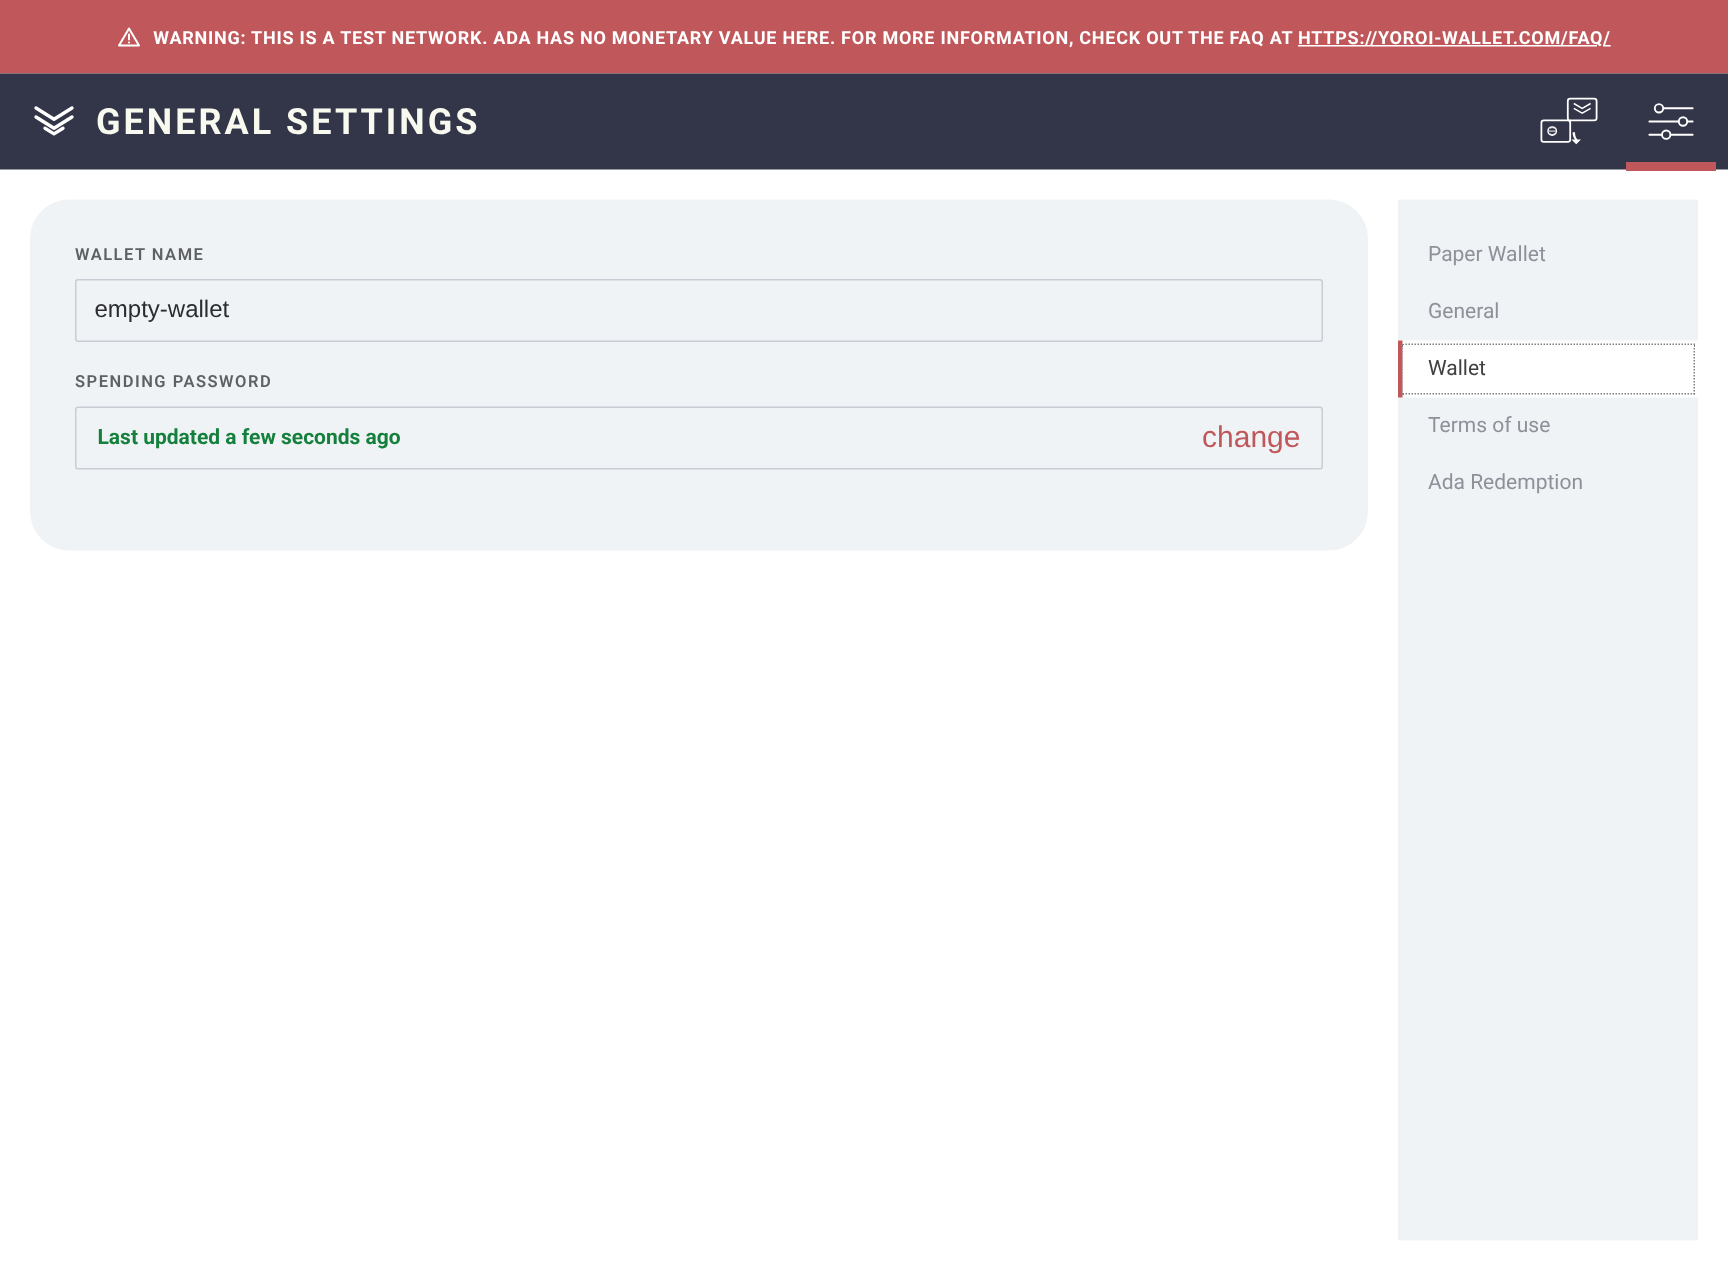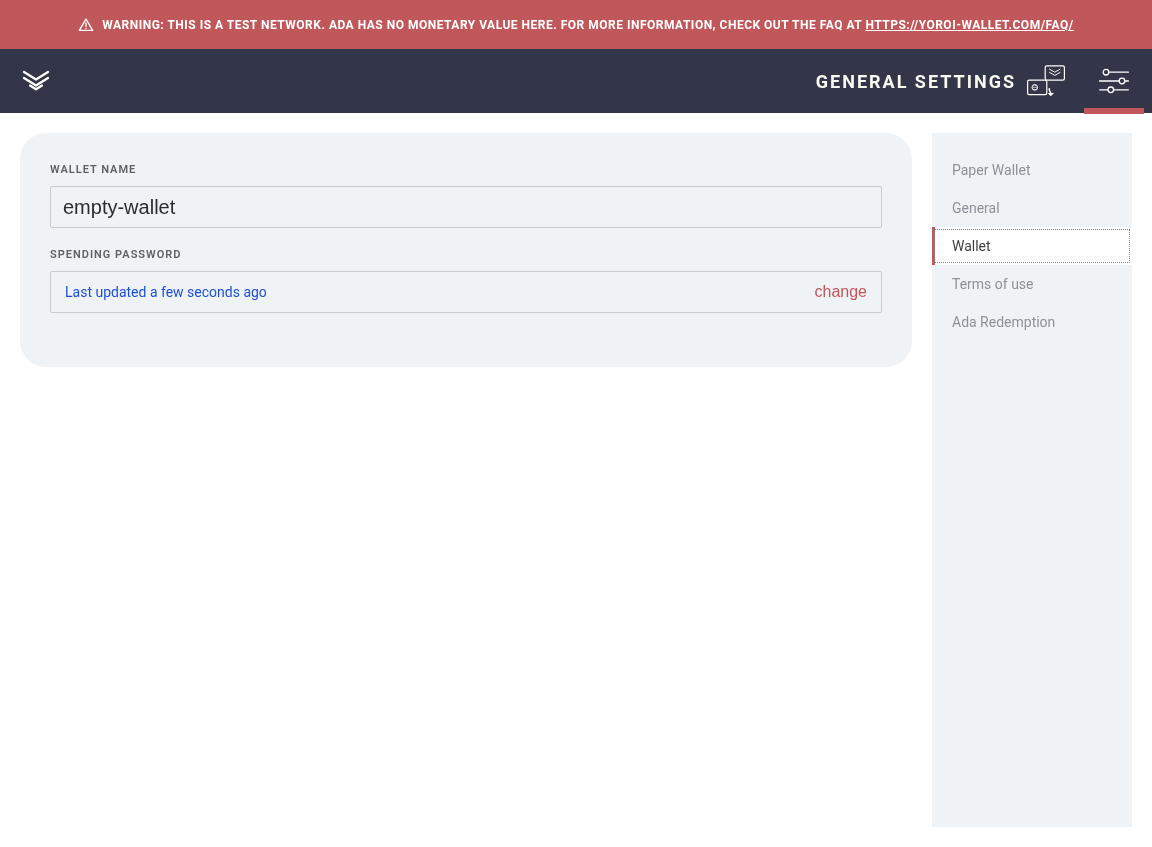--- a/index.html
+++ b/index.html
@@ -44,23 +44,23 @@
     padding: 0 8px;
   }
   .logo-slot {
     width: 56px;
     display: flex;
     align-items: center;
     justify-content: center;
   }
   .nav-title {
     flex: 1;
-    text-align: right;
+    text-align: left;
     color: #f8f9ef;
-    font-size: 18px;
+    font-size: 24px;
     font-weight: 700;
     letter-spacing: 2px;
     text-transform: uppercase;
   }
   .nav-actions {
     display: flex;
     align-items: center;
     gap: 8px;
     height: 64px;
   }
@@ -108,41 +108,42 @@
     margin-bottom: 10px;
     display: block;
   }
   .text-input {
     width: 100%;
     height: 42px;
     border: 1px solid #c7cdd4;
     background: #f0f3f5;
     border-radius: 2px;
     padding: 0 12px;
-    font-size: 20px;
+    font-size: 16px;
     color: #2b2c32;
     outline: none;
   }
   .password-row {
     width: 100%;
     height: 42px;
     border: 1px solid #c7cdd4;
     background: #f0f3f5;
     border-radius: 2px;
     padding: 0 14px;
     display: flex;
     align-items: center;
     justify-content: space-between;
   }
   .password-status {
     font-size: 14px;
-    color: #1d4ed8;
+    color: #15803d;
+    font-weight: bold;
   }
   .change-link {
-    font-size: 16px;
+    font-size: 20px;
     color: #c0585b;
     cursor: pointer;
     background: none;
     border: none;
     padding: 0;
   }
   .side-panel {
     width: 200px;
     background: #f0f3f5;
     padding-top: 18px;

